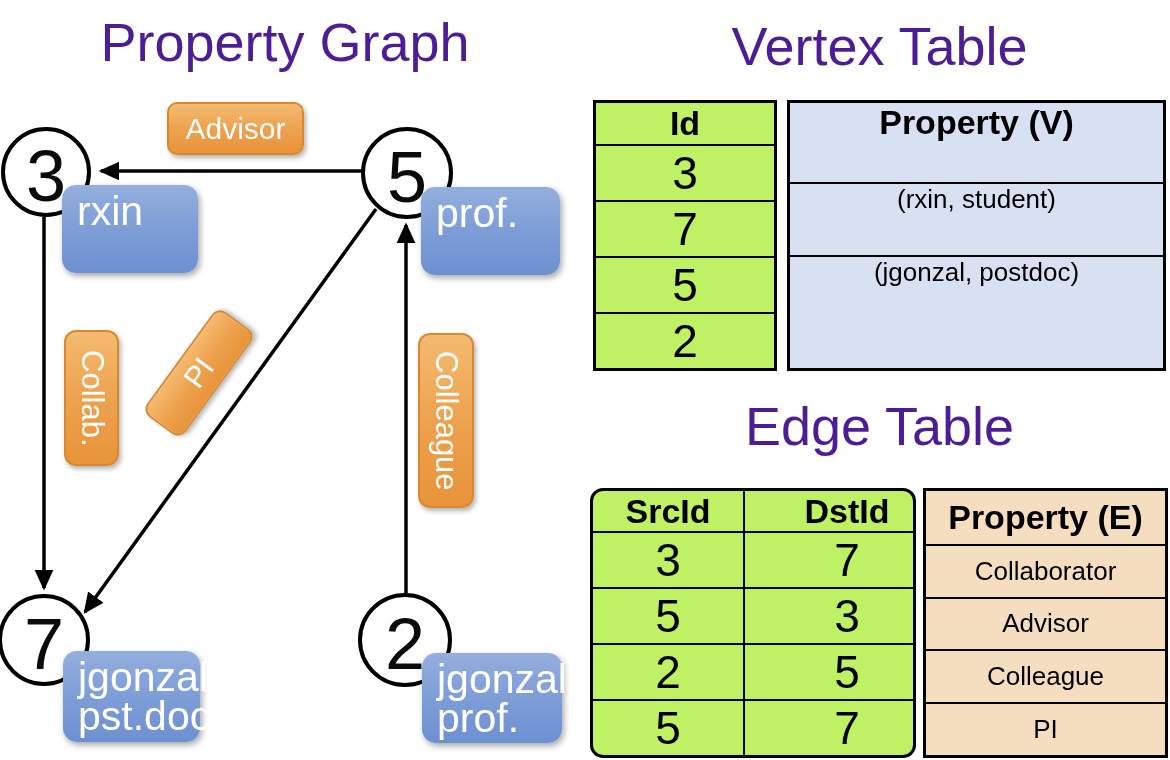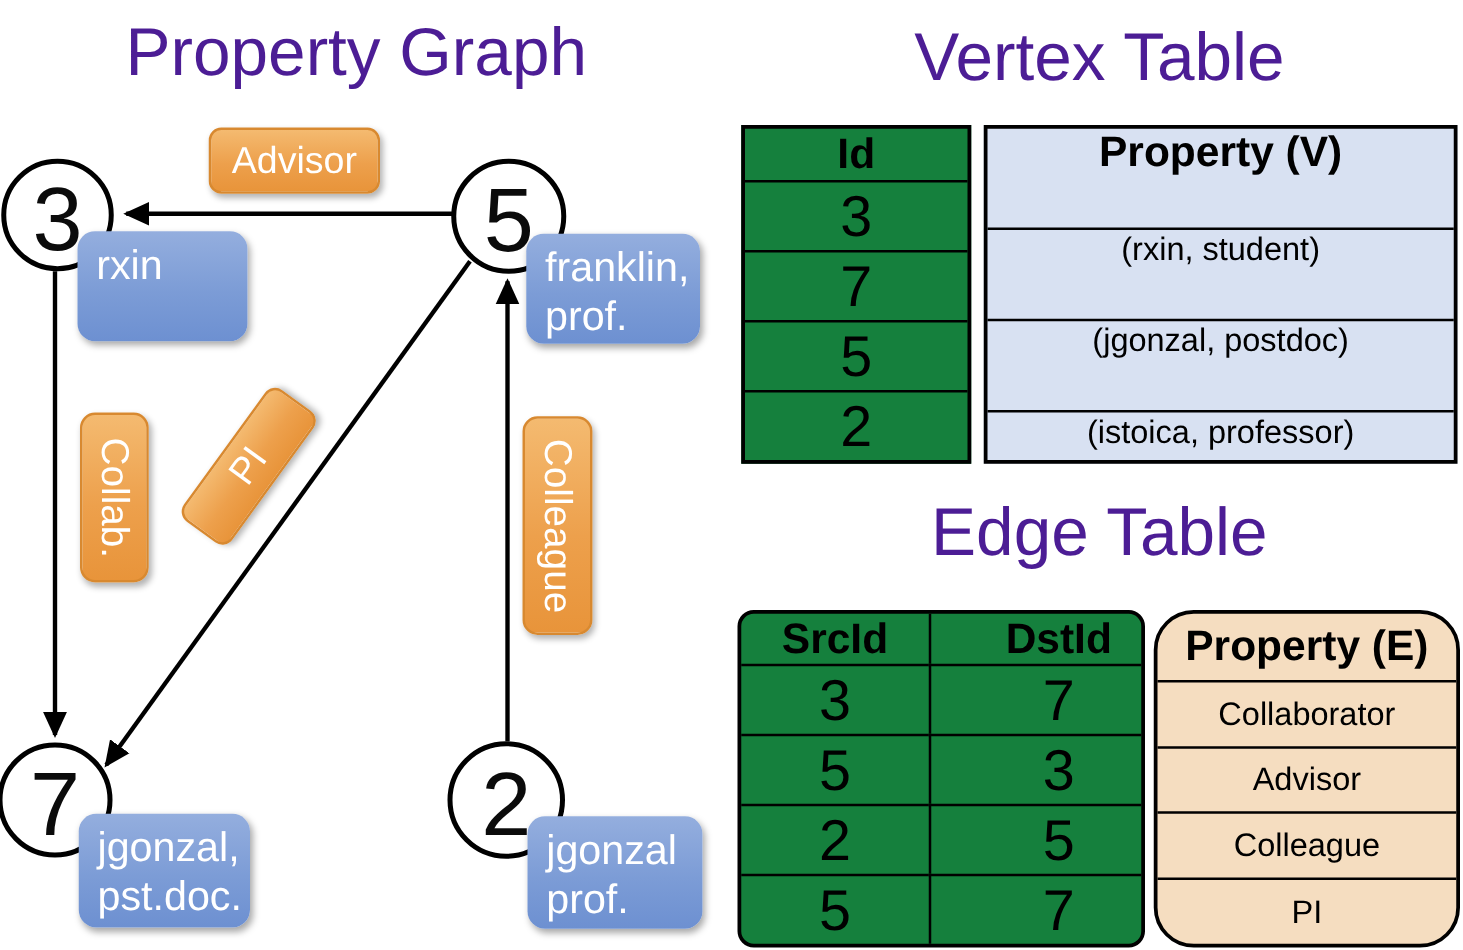--- a/index.html
+++ b/index.html
@@ -12,34 +12,34 @@
              letter-spacing:0px;font-weight:400;white-space:nowrap;}
 
   
   .obox{background:linear-gradient(180deg,#f4ba70 0%,#eda04c 55%,#e8943a 100%);
         border:2px solid #d88930;border-radius:10px;color:#fff;
         display:flex;align-items:center;justify-content:center;
         box-shadow:2px 3px 5px rgba(0,0,0,0.30);}
   .obox.vert{writing-mode:vertical-rl;border-radius:12px;}
   .bbox{background:linear-gradient(180deg,#94aede 0%,#7c9cd6 55%,#6d90d1 100%);
         border-radius:14px;color:#fff;box-shadow:2px 3px 6px rgba(0,0,0,0.35);
-        padding:7px 0 16px 15px;font-size:33px;line-height:39px;}
+        padding:7px 0 16px 15px;font-size:41px;line-height:39px;}
   .obox-label{font-size:30px;}
   .obox.vert .obox-label{font-size:31px;}
 
   
-  .tbl{position:absolute;display:grid;border:3px solid #000;box-sizing:border-box;background:#15803d;}
+  .tbl{position:absolute;display:grid;border:3px solid #000;box-sizing:border-box;background:#bef264;}
   .tbl .c{display:flex;align-items:center;justify-content:center;
           border-top:2.5px solid #000;font-size:26px;white-space:nowrap;}
   .tbl .c.first{border-top:none;}
   .tbl .c.colsep{border-left:2.5px solid #000;padding-left:36px;}
   .tbl .c.hdr{font-weight:bold;font-size:34px;}
   .tbl .c.num{font-size:46px;}
   .tbl.vprop{background:#d8e1f2;gap:40px;}
-  .tbl.eprop{background:#f5ddc0;border-radius:32px;}
+  .tbl.eprop{background:#f5ddc0;}
 
   svg text{font-family:"Liberation Sans","DejaVu Sans",sans-serif;}
 </style>
 </head>
 <body>
 
 <div class="abs" style="left:0;top:0;width:585px;height:760px;">
 
   <div class="abs big-title" style="left:35px;top:14px;width:500px;">Property Graph</div>
 
@@ -76,21 +76,20 @@
     <span class="obox-label">PI</span>
   </div>
   <div class="abs obox vert" style="left:418px;top:333px;width:56px;height:175px;">
     <span class="obox-label">Colleague</span>
   </div>
 
   <div class="abs bbox" style="left:62px;top:185px;width:136px;height:88px;">
     <div>rxin</div>
   </div>
   <div class="abs bbox" style="left:421px;top:187px;width:139px;height:88px;">
-    <div>franklin,</div>
     <div>prof.</div>
   </div>
   <div class="abs bbox" style="left:63px;top:651px;width:137px;height:91px;">
     <div>jgonzal,</div>
     <div>pst.doc.</div>
   </div>
   <div class="abs bbox" style="left:422px;top:653px;width:140px;height:90px;">
     <div>jgonzal</div>
     <div>prof.</div>
   </div>
@@ -103,21 +102,20 @@
   <div class="c num">3</div>
   <div class="c num">7</div>
   <div class="c num">5</div>
   <div class="c num">2</div>
 </div>
 
 <div class="tbl vprop" style="left:787px;top:100px;width:379px;height:271px;grid-template-rows:repeat(5,1fr);">
   <div class="c hdr first">Property (V)</div>
   <div class="c">(rxin, student)</div>
   <div class="c">(jgonzal, postdoc)</div>
-  <div class="c">(istoica, professor)</div>
 </div>
 
 <div class="abs big-title" style="left:593px;top:398px;width:573px;">Edge Table</div>
 
 <div class="tbl" style="left:590px;top:488px;width:326px;height:270px;grid-template-columns:150px 1fr;grid-template-rows:repeat(5,1fr);border-radius:13px;">
   <div class="c hdr first">SrcId</div>
   <div class="c hdr first colsep">DstId</div>
   <div class="c num">3</div>
   <div class="c num colsep">7</div>
   <div class="c num">5</div>

